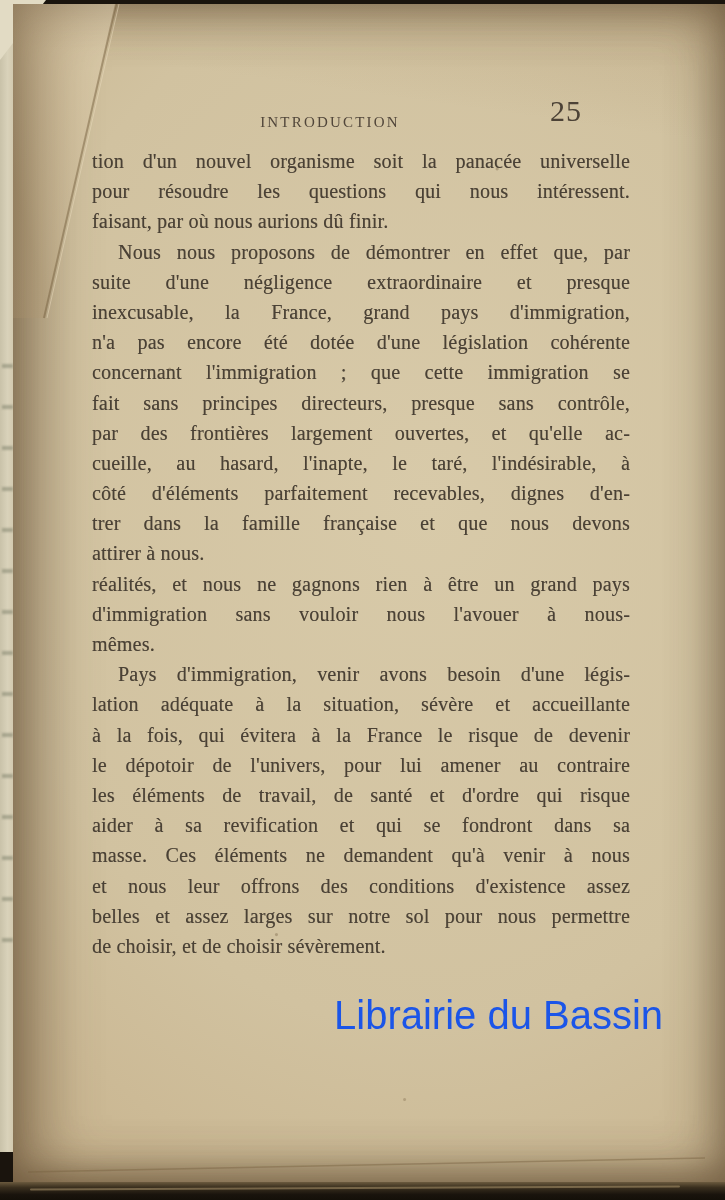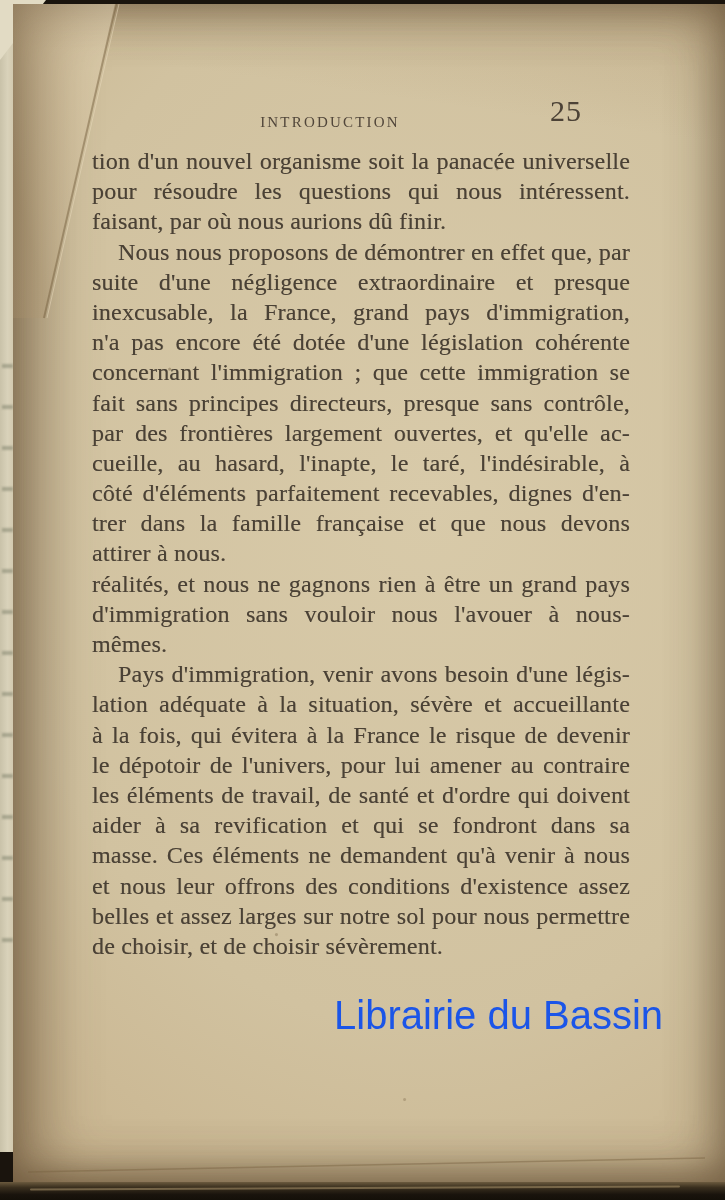--- a/index.html
+++ b/index.html
@@ -57,21 +57,21 @@
     position:absolute;left:217px;top:110px;width:200px;
     text-align:center;font-size:15px;letter-spacing:2.2px;
     color:#51463a;
   }
   .page-number{
     position:absolute;left:537px;top:90px;
     font-size:30px;color:#4c4236;letter-spacing:1px;
   }
   .text-block{
     position:absolute;left:79px;top:142px;width:538px;
-    font-size:24px;color:#4a4135;
+    font-size:20px;color:#4a4135;
     text-shadow:0.3px 0.3px 0.6px rgba(74,65,53,0.45);
   }
   .line{
     height:30.2px;line-height:30.2px;
     text-align:justify;text-align-last:justify;
     letter-spacing:0.2px;
     overflow:hidden;white-space:normal;
   }
   .line.plast{text-align-last:left;}
   .line.indent{padding-left:26px;}
@@ -135,21 +135,21 @@
         <div class="line">côté d'éléments parfaitement recevables, dignes d'en-</div>
         <div class="line">trer dans la famille française et que nous devons</div>
         <div class="line plast">attirer à nous.</div>
         <div class="line">réalités, et nous ne gagnons rien à être un grand pays</div>
         <div class="line">d'immigration sans vouloir nous l'avouer à nous-</div>
         <div class="line plast">mêmes.</div>
         <div class="line indent">Pays d'immigration, venir avons besoin d'une légis-</div>
         <div class="line">lation adéquate à la situation, sévère et accueillante</div>
         <div class="line">à la fois, qui évitera à la France le risque de devenir</div>
         <div class="line">le dépotoir de l'univers, pour lui amener au contraire</div>
-        <div class="line">les éléments de travail, de santé et d'ordre qui doivent</div>
+        <div class="line">les éléments de travail, de santé et d'ordre qui risque</div>
         <div class="line">aider à sa revification et qui se fondront dans sa</div>
         <div class="line">masse. Ces éléments ne demandent qu'à venir à nous</div>
         <div class="line">et nous leur offrons des conditions d'existence assez</div>
         <div class="line">belles et assez larges sur notre sol pour nous permettre</div>
         <div class="line plast">de choisir, et de choisir sévèrement.</div>
       </div>
 
     <div class="watermark" style="color: rgb(27, 85, 232);">Librairie du Bassin</div>
   </div>
 

